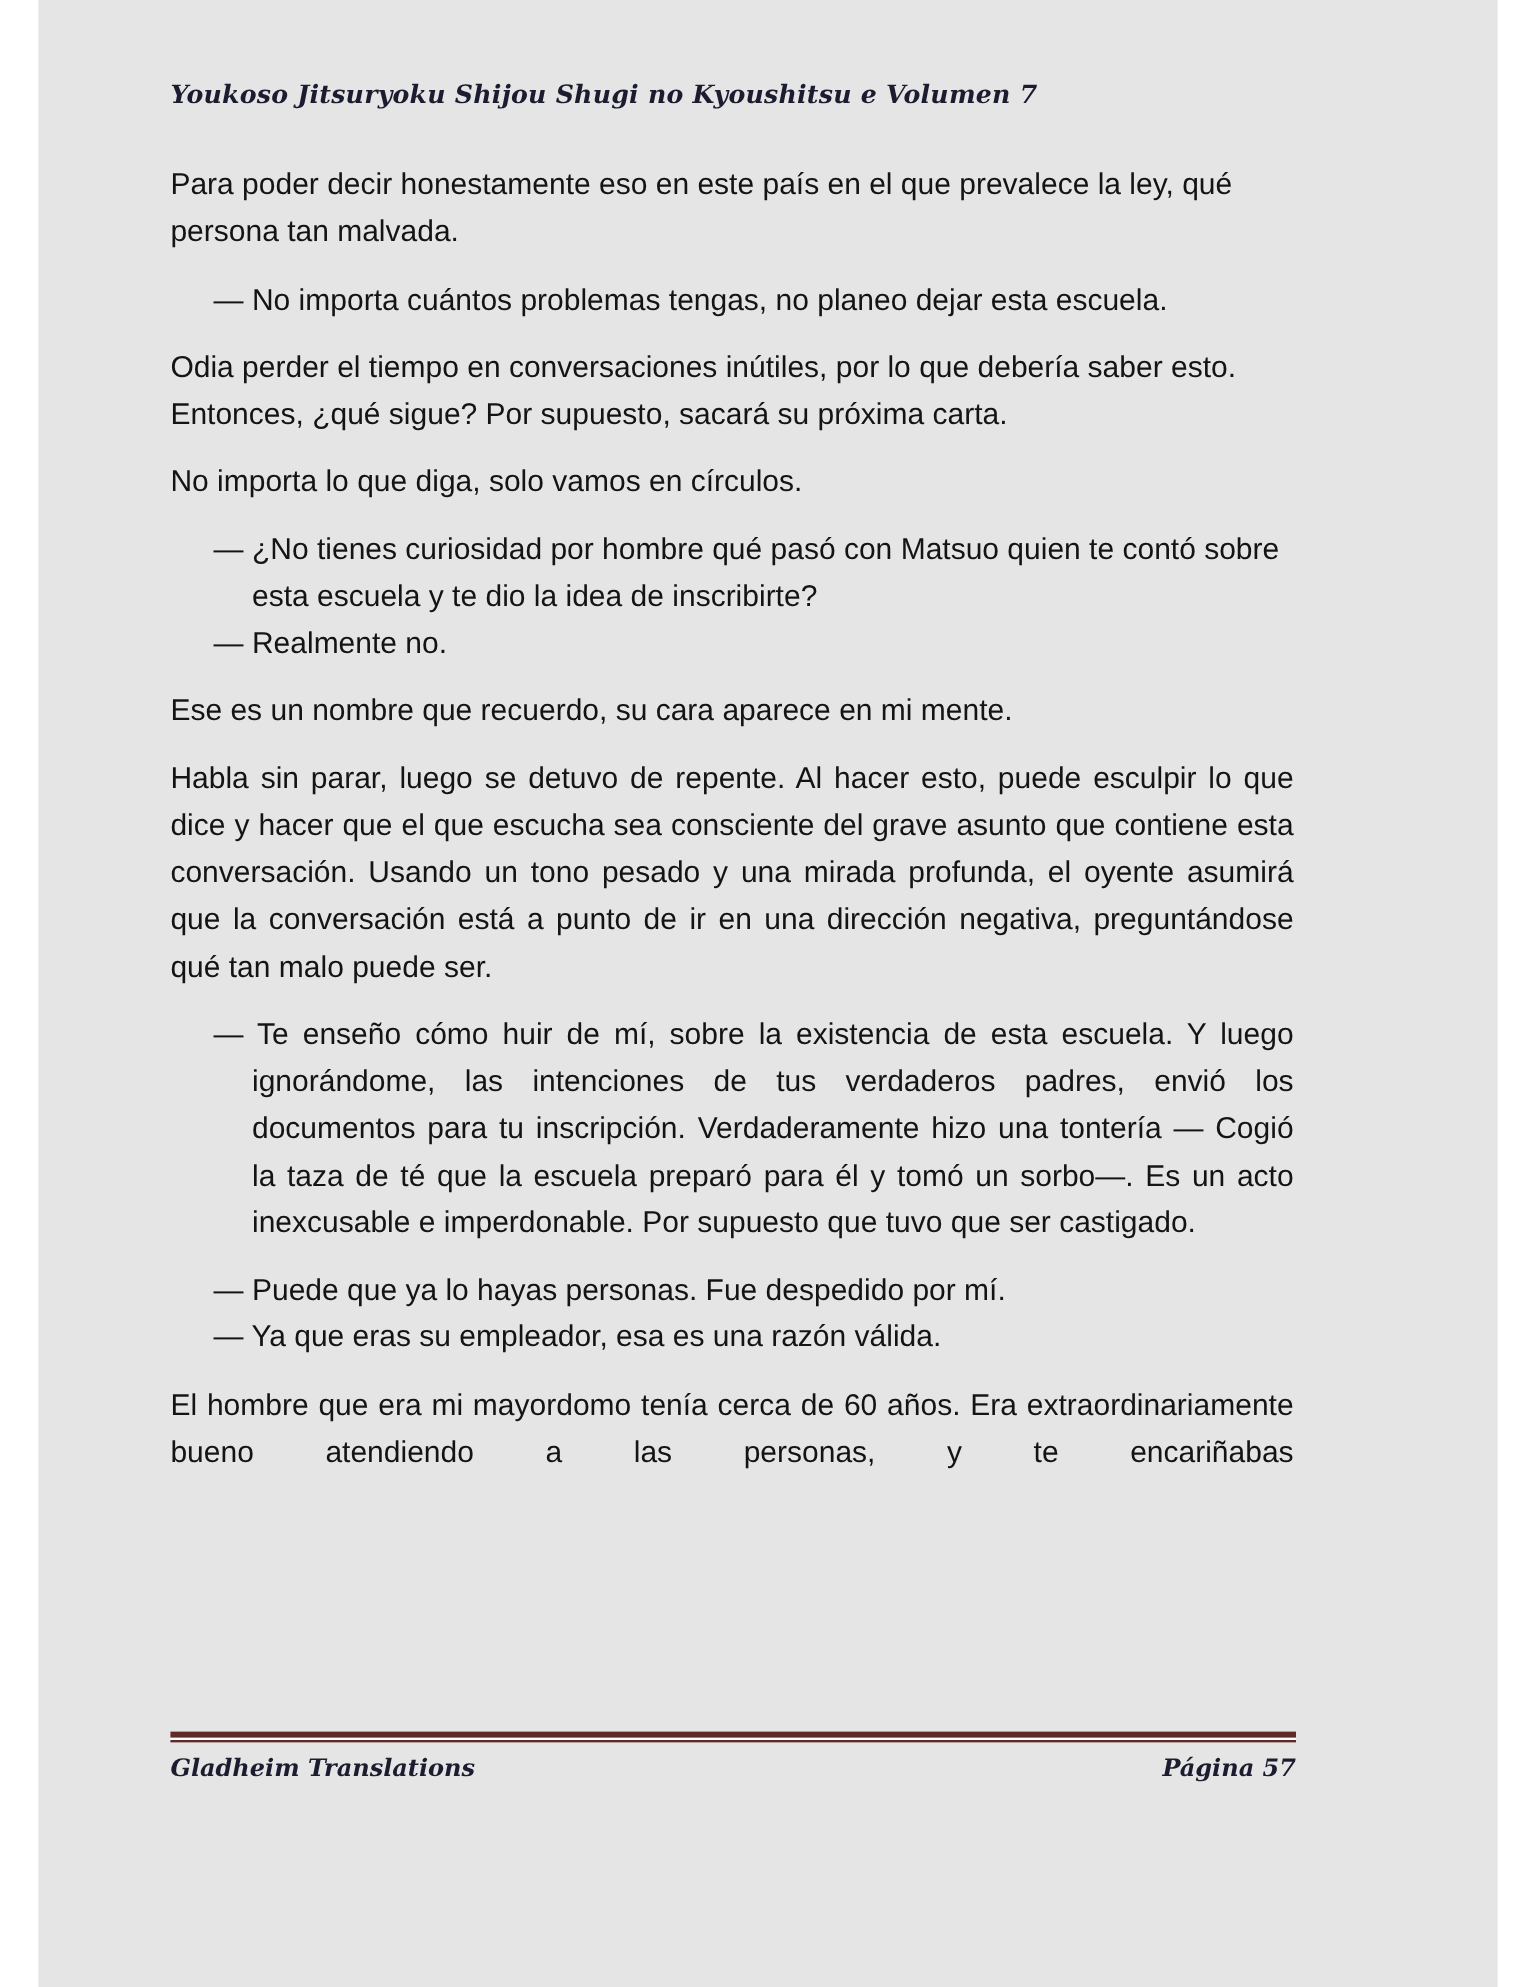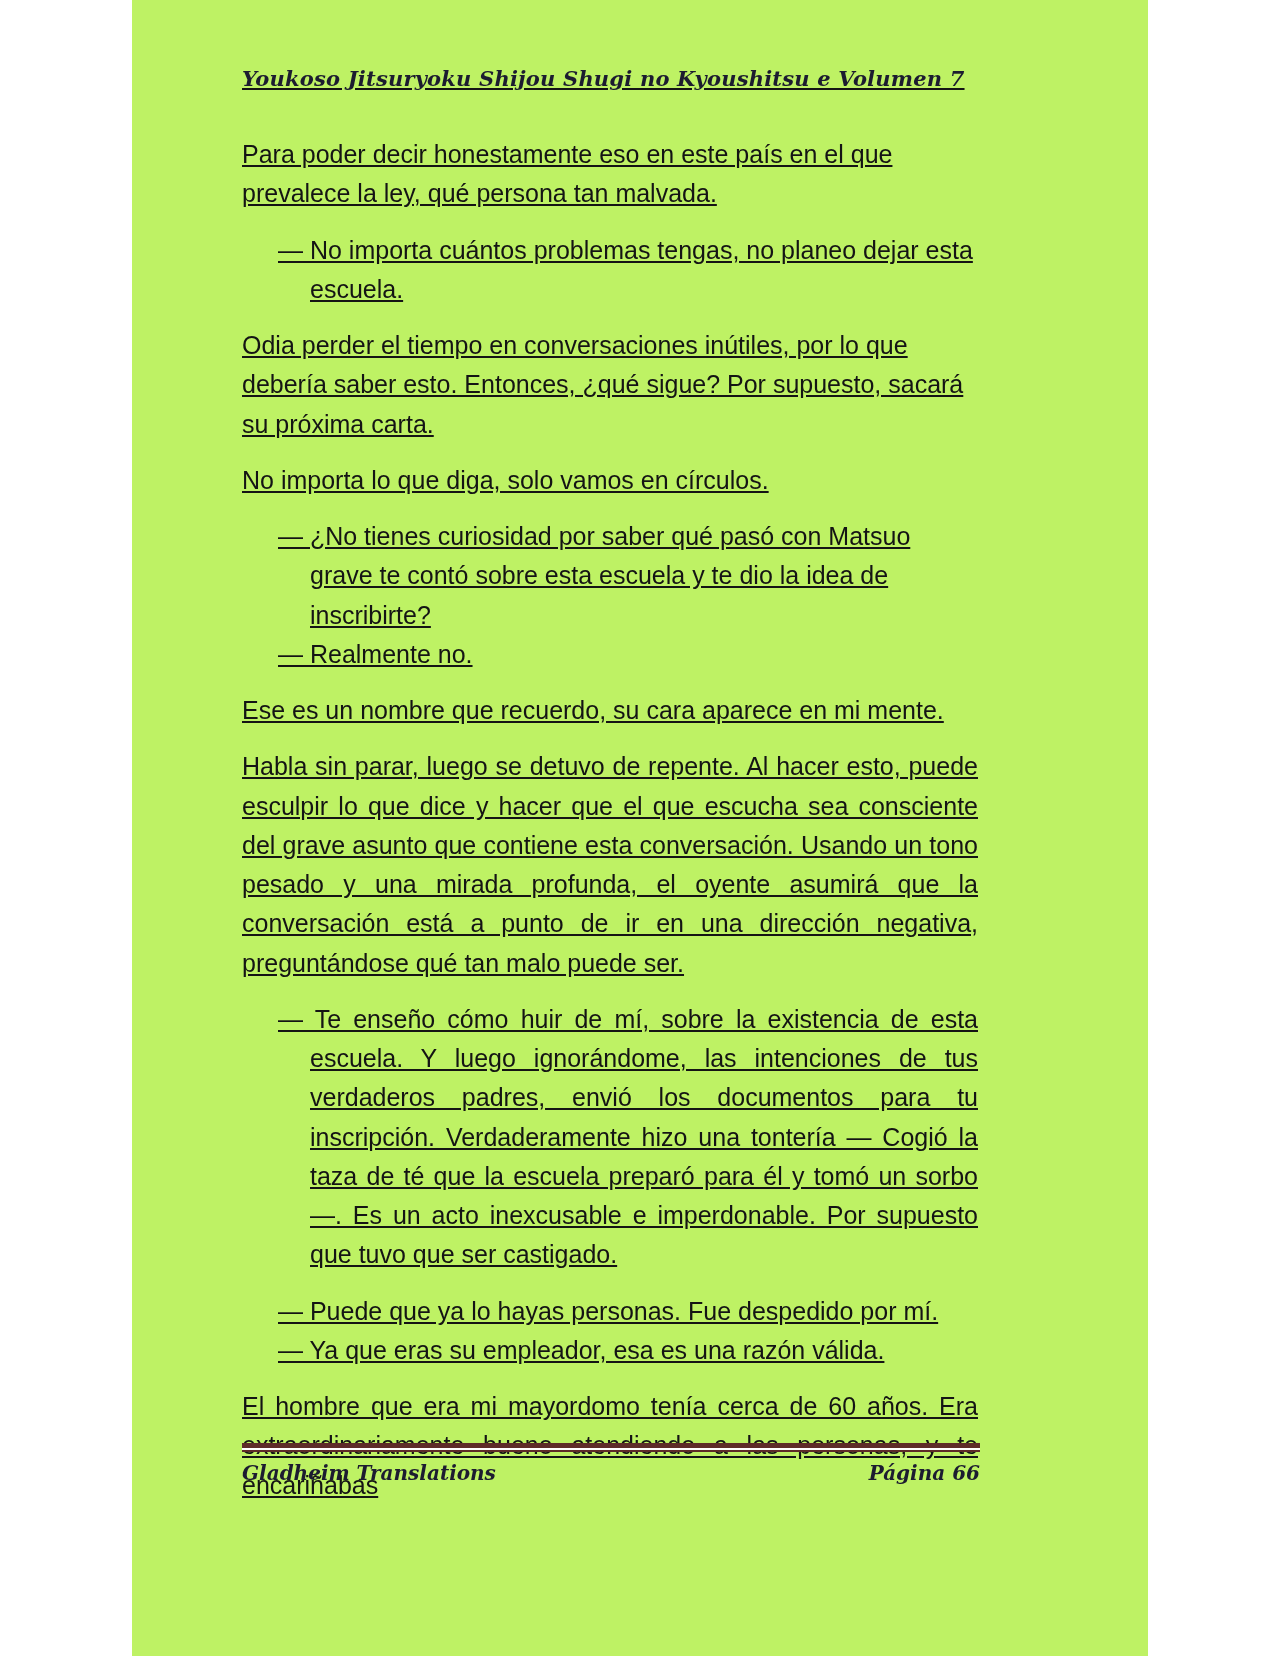--- a/index.html
+++ b/index.html
@@ -2,30 +2,29 @@
 <html><head>
 <meta charset="utf-8">
 <style>
   html, body {
     margin: 0;
     padding: 0;
     background: #ffffff;
   }
   .page {
     position: relative;
-    width: 1016px;
+    width: 1216px;
     height: 1656px;
     margin: 0 auto;
-    background: #bef264;
+    background: #e5e5e5;
     box-sizing: border-box;
     padding: 66px 170px 0 110px;
     font-family: "Liberation Sans", sans-serif;
     color: #141414;
     overflow: hidden;
-    text-decoration: underline;
   }
   .doc-header {
     margin: 0 0 44px 0;
   }
   .doc-title {
     font-family: "DejaVu Serif", serif;
     font-weight: bold;
     font-style: italic;
     font-size: 21px;
     letter-spacing: 0.2px;
@@ -85,31 +84,31 @@
 
   <header class="doc-header">
     <div class="doc-title">Youkoso Jitsuryoku Shijou Shugi no Kyoushitsu e Volumen 7</div>
   </header>
 
   <main class="doc-body">
     <p class="para">Para poder decir honestamente eso en este país en el que prevalece la ley, qué persona tan malvada.</p>
     <p class="para dialogue">— No importa cuántos problemas tengas, no planeo dejar esta escuela.</p>
     <p class="para">Odia perder el tiempo en conversaciones inútiles, por lo que debería saber esto. Entonces, ¿qué sigue? Por supuesto, sacará su próxima carta.</p>
     <p class="para">No importa lo que diga, solo vamos en círculos.</p>
-    <p class="para dialogue no-gap">— ¿No tienes curiosidad por saber qué pasó con Matsuo grave te contó sobre esta escuela y te dio la idea de inscribirte?</p>
+    <p class="para dialogue no-gap">— ¿No tienes curiosidad por hombre qué pasó con Matsuo quien te contó sobre esta escuela y te dio la idea de inscribirte?</p>
     <p class="para dialogue">— Realmente no.</p>
     <p class="para">Ese es un nombre que recuerdo, su cara aparece en mi mente.</p>
     <p class="para justify">Habla sin parar, luego se detuvo de repente. Al hacer esto, puede esculpir lo que dice y hacer que el que escucha sea consciente del grave asunto que contiene esta conversación. Usando un tono pesado y una mirada profunda, el oyente asumirá que la conversación está a punto de ir en una dirección negativa, preguntándose qué tan malo puede ser.</p>
     <p class="para dialogue justify">— Te enseño cómo huir de mí, sobre la existencia de esta escuela. Y luego ignorándome, las intenciones de tus verdaderos padres, envió los documentos para tu inscripción. Verdaderamente hizo una tontería — Cogió la taza de té que la escuela preparó para él y tomó un sorbo—. Es un acto inexcusable e imperdonable. Por supuesto que tuvo que ser castigado.</p>
     <p class="para dialogue no-gap">— Puede que ya lo hayas personas. Fue despedido por mí.</p>
     <p class="para dialogue">— Ya que eras su empleador, esa es una razón válida.</p>
     <p class="para justify-last">El hombre que era mi mayordomo tenía cerca de 60 años. Era extraordinariamente bueno atendiendo a las personas, y te encariñabas</p>
   </main>
 
   <footer class="doc-footer">
     <div class="footer-rule"></div>
     <div class="footer-row">
       <span class="footer-text">Gladheim Translations</span>
-      <span class="footer-text">Página 66</span>
+      <span class="footer-text">Página 57</span>
     </div>
   </footer>
 
 </div>
 
 </body></html>

